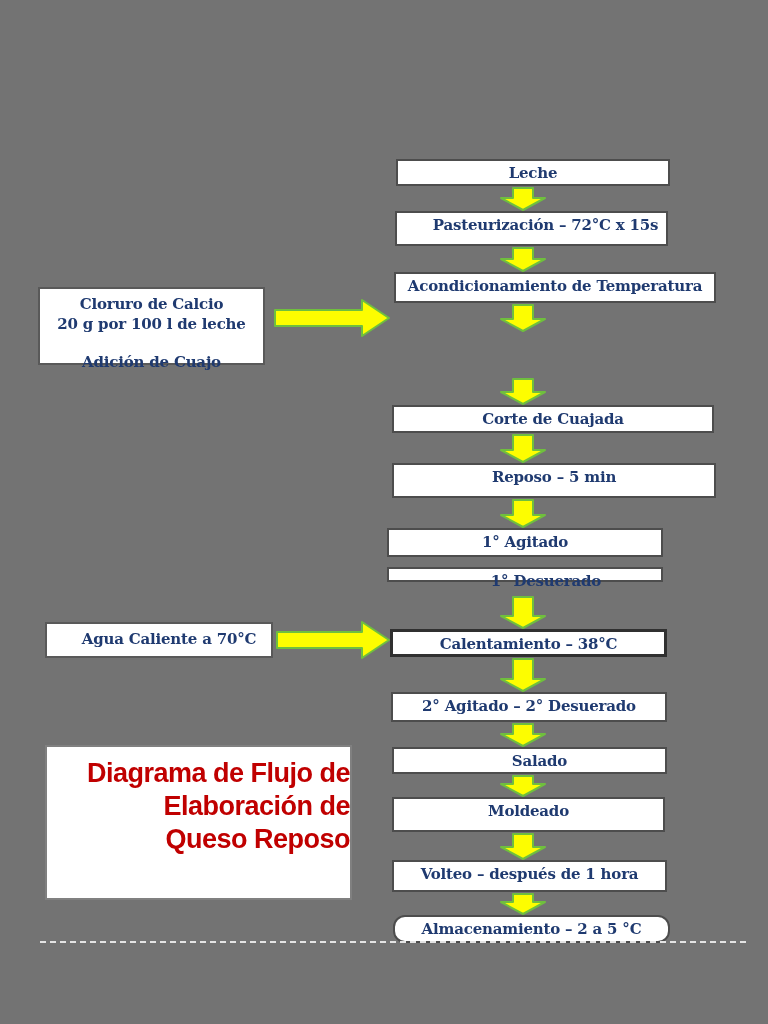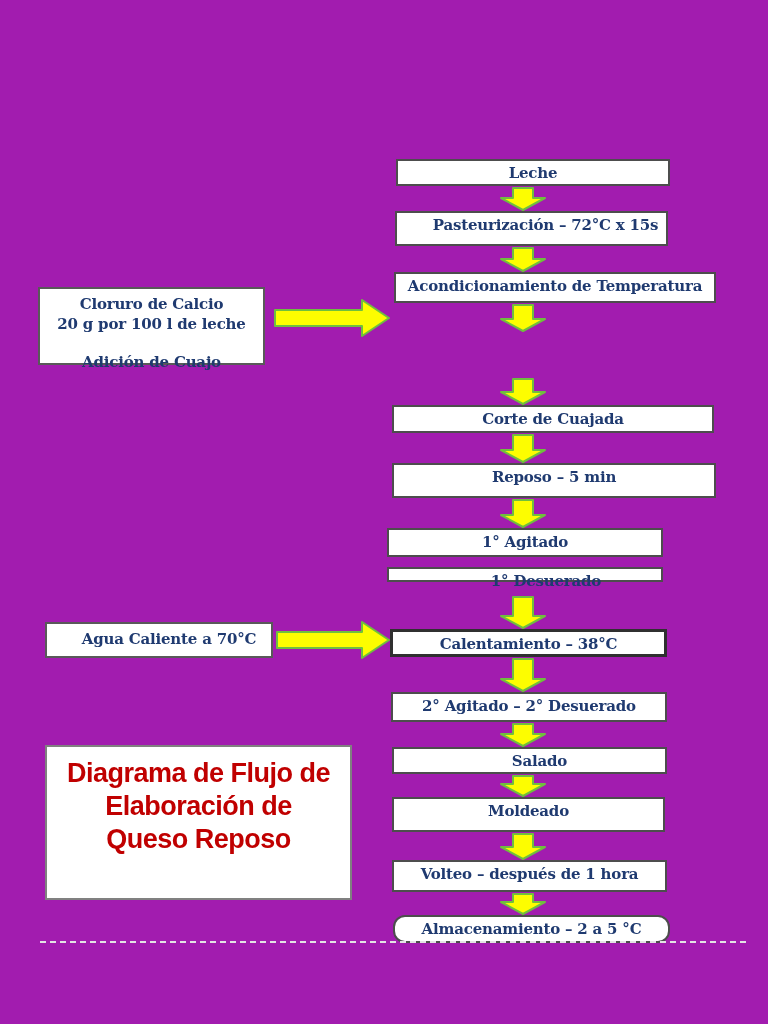--- a/index.html
+++ b/index.html
@@ -1,20 +1,20 @@
 <!DOCTYPE html>
 <html><head>
 <meta charset="utf-8">
 <style>
   html, body { margin: 0; padding: 0; background: #ffffff; }
   #page {
     position: relative;
     width: 768px;
     height: 1024px;
-    background: #a21caf;
+    background: #737373;
     font-family: "DejaVu Serif", serif;
     overflow: hidden;
   }
   .flow-box {
     position: absolute;
     box-sizing: border-box;
     background: #ffffff;
     border: 2px solid #4d4d4d;
     color: #1f3a70;
     font-weight: bold;
@@ -42,21 +42,21 @@
   .title-box {
     position: absolute;
     box-sizing: border-box;
     background: #ffffff;
     border: 2px solid #808080;
     color: #c00000;
     font-family: "Liberation Sans", sans-serif;
     font-weight: bold;
     font-size: 27px;
     line-height: 33px;
-    text-align: center;
+    text-align: right;
     padding-top: 10px;
     letter-spacing: -0.5px;
   }
   .down-arrow, .right-arrow { position: absolute; }
   .down-arrow svg, .right-arrow svg { display: block; }
   .faint-rule {
     position: absolute;
     left: 40px; top: 941px; width: 706px; height: 0;
     border-top: 2px dashed #e4e4e4;
   }

